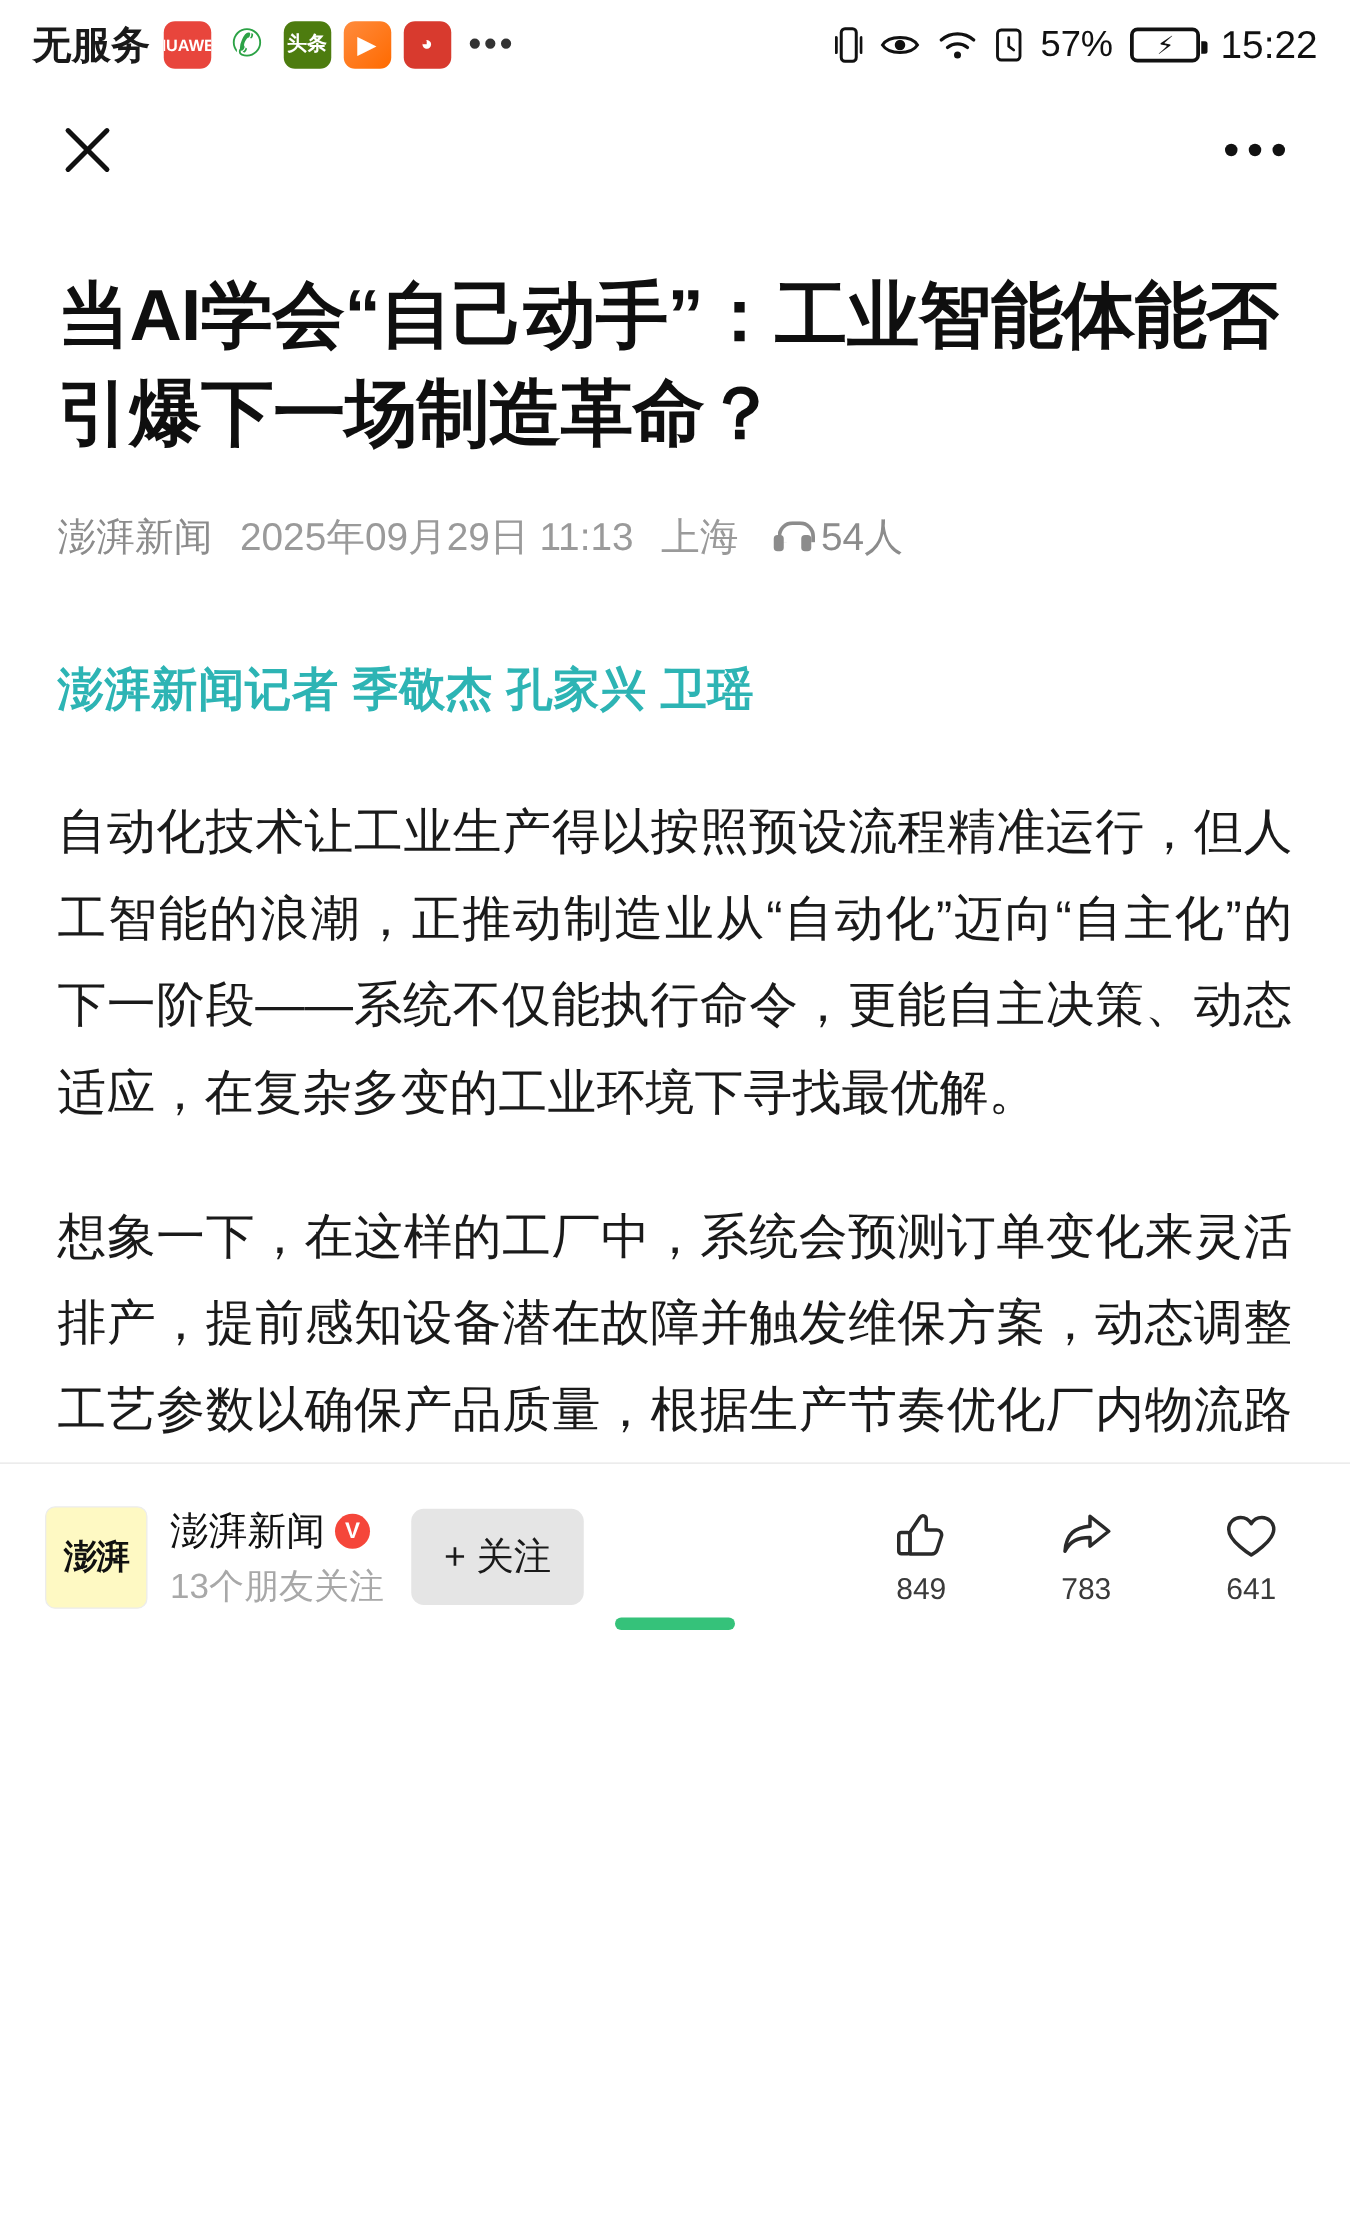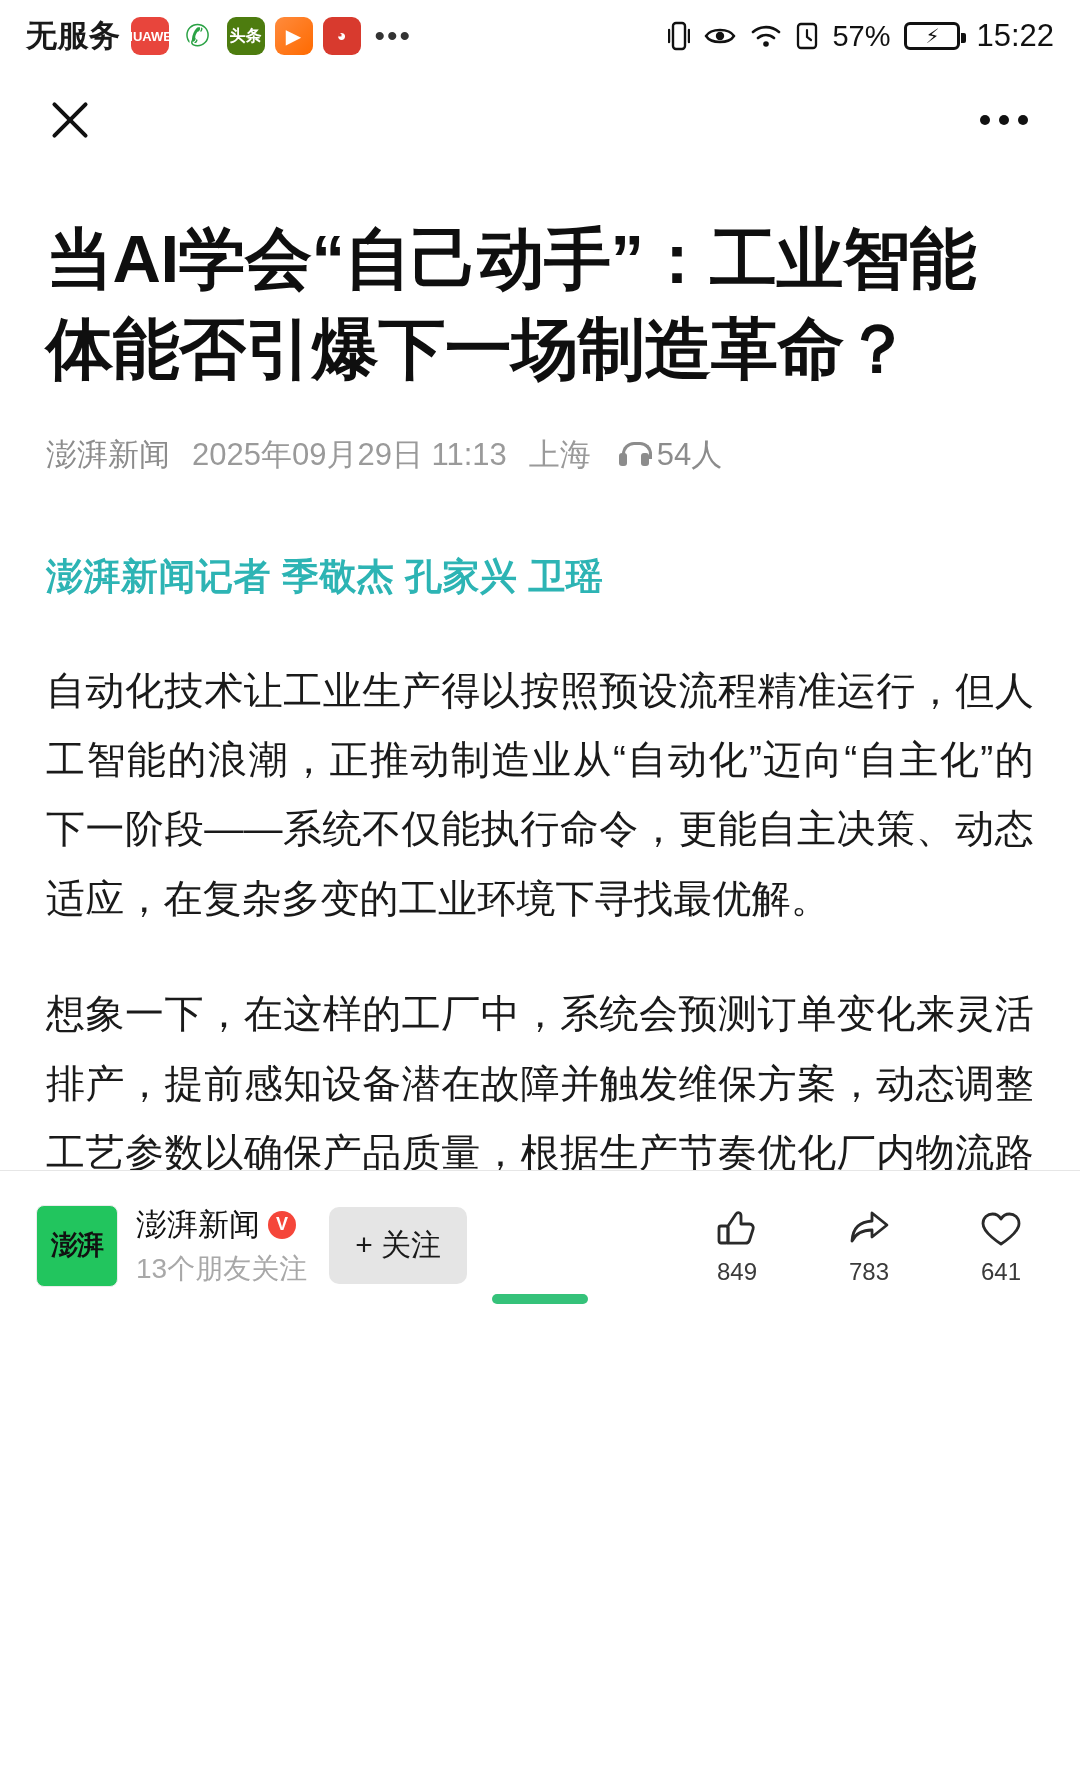--- a/index.html
+++ b/index.html
@@ -128,21 +128,21 @@
     display: block;
   }
 
   
   .article {
     flex: 1 1 auto;
     padding: 46px 46px 0 46px;
     overflow: hidden;
   }
   .headline {
-    font-size: 67px;
+    font-size: 58px;
     line-height: 1.34;
     font-weight: 700;
     color: #0f0f0f;
     letter-spacing: -0.5px;
   }
   .meta {
     margin-top: 40px;
     display: flex;
     align-items: center;
     gap: 22px;
@@ -211,21 +211,21 @@
     gap: 0;
   }
   .account {
     display: flex;
     align-items: center;
     gap: 18px;
   }
   .avatar {
     width: 82px; height: 82px;
     border-radius: 8px;
-    background: #22c55e;
+    background: #fef9c3;
     border: 1px solid #ececec;
     display: flex;
     align-items: center;
     justify-content: center;
     font-family: "Liberation Serif", serif;
     font-weight: 700;
     font-size: 27px;
     color: #111;
     line-height: 0.95;
     text-align: center;

